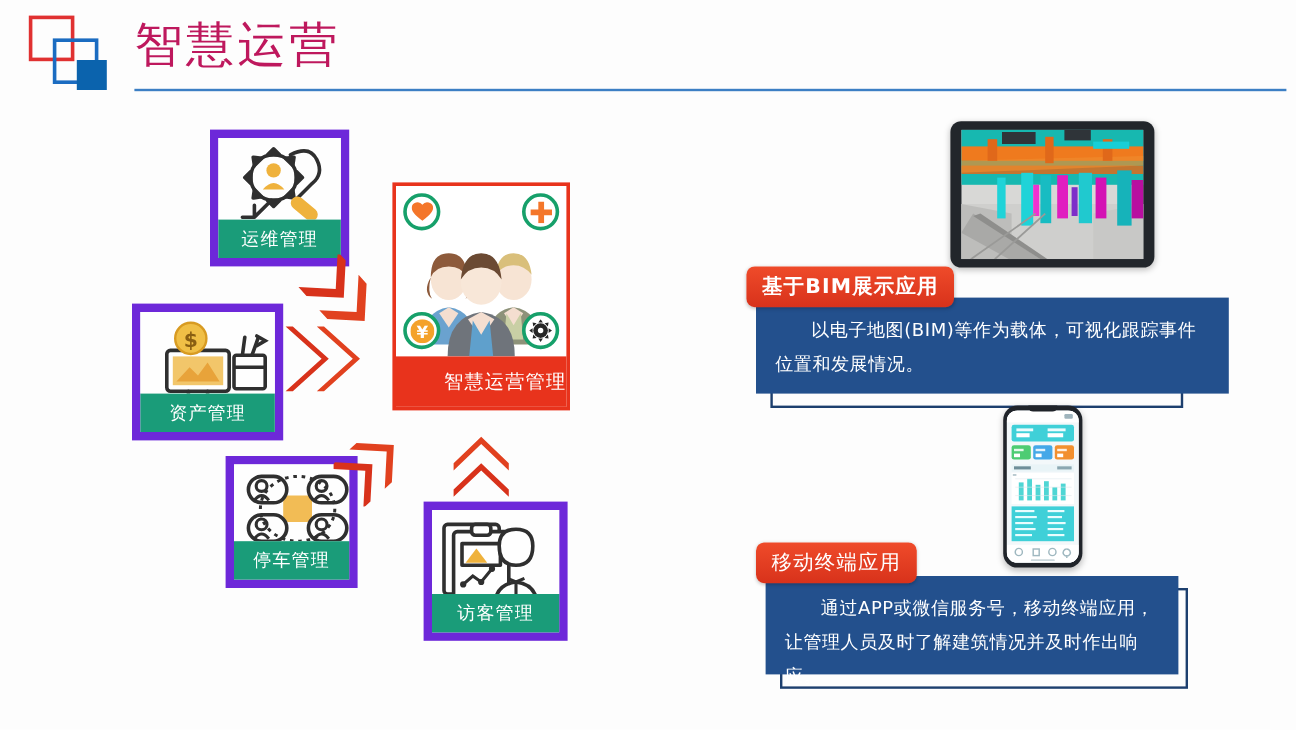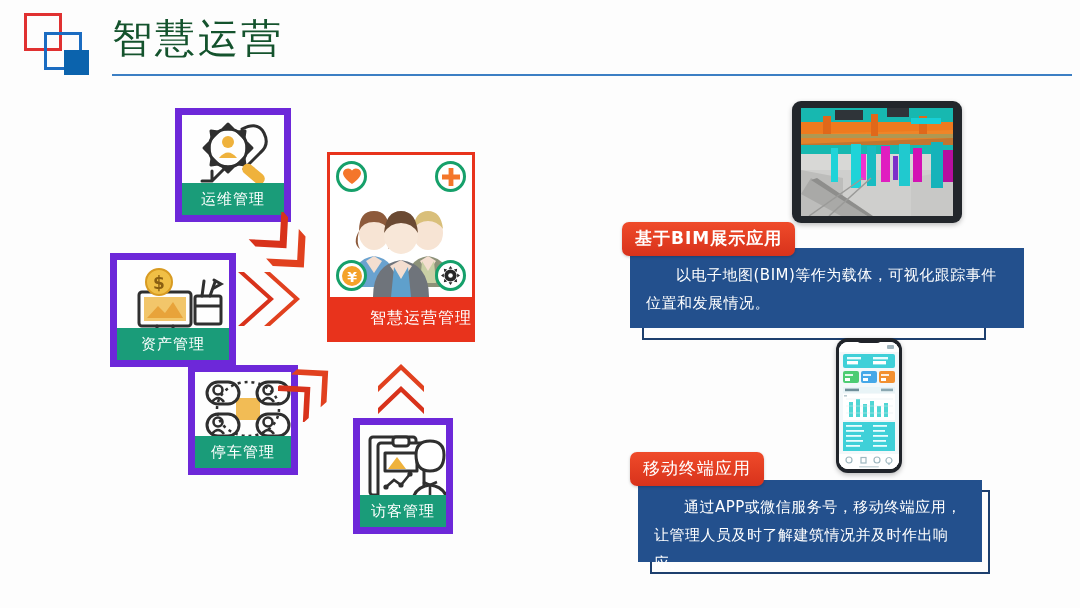--- a/index.html
+++ b/index.html
@@ -14,39 +14,39 @@
 
   
   .logo{position:absolute;left:22px;top:10px;width:70px;height:62px;}
   .logo .sq{position:absolute;box-sizing:border-box;}
   .logo .sq-red{left:2px;top:3px;width:38px;height:38px;border:3px solid #e03131;background:transparent;}
   .logo .sq-blue-o{left:22px;top:22px;width:38px;height:38px;border:3px solid #1b6cc1;background:transparent;}
   .logo .sq-blue-f{left:42px;top:40px;width:25px;height:25px;background:#0b63ad;}
 
   .page-title{
     position:absolute;left:112px;top:8px;
-    font-size:40px;line-height:60px;color:#14532d;
+    font-size:40px;line-height:60px;color:#be185d;
     font-family:"DejaVu Sans","Liberation Sans",sans-serif;
     letter-spacing:3px;font-weight:400;white-space:nowrap;
   }
   .title-rule{position:absolute;left:112px;top:74px;width:960px;height:2px;background:#3c7fc4;}
 
   
   .card{position:absolute;box-sizing:border-box;border:7px solid #6d28d9;background:#ffffff;}
   .card .art{position:relative;width:100%;height:calc(100% - 32px);overflow:hidden;background:#fefefe;}
   .card .cap{
     position:absolute;left:0;right:0;bottom:0;height:32px;
     background:#1a9c79;color:#ffffff;
     font-size:15px;line-height:32px;text-align:center;letter-spacing:1px;
     font-family:"DejaVu Sans","Liberation Sans",sans-serif;
   }
   #card-ops{left:175px;top:108px;width:116px;height:114px;}
   #card-asset{left:110px;top:253px;width:126px;height:114px;}
-  #card-park{left:188px;top:365px;width:110px;height:110px;}
-  #card-visit{left:353px;top:418px;width:100px;height:116px;}
+  #card-park{left:188px;top:380px;width:110px;height:110px;}
+  #card-visit{left:353px;top:418px;width:120px;height:116px;}
 
   
   #hub{position:absolute;left:327px;top:152px;width:148px;height:190px;box-sizing:border-box;
        border:3px solid #e8331c;background:#ffffff;}
   #hub .hub-art{position:relative;width:100%;height:142px;}
   #hub .hub-cap{
     position:absolute;left:0;right:0;bottom:0;height:42px;background:#e8331c;color:#fff;
     font-size:16px;line-height:42px;text-align:right;letter-spacing:1px;
     font-family:"DejaVu Sans","Liberation Sans",sans-serif;
   }

